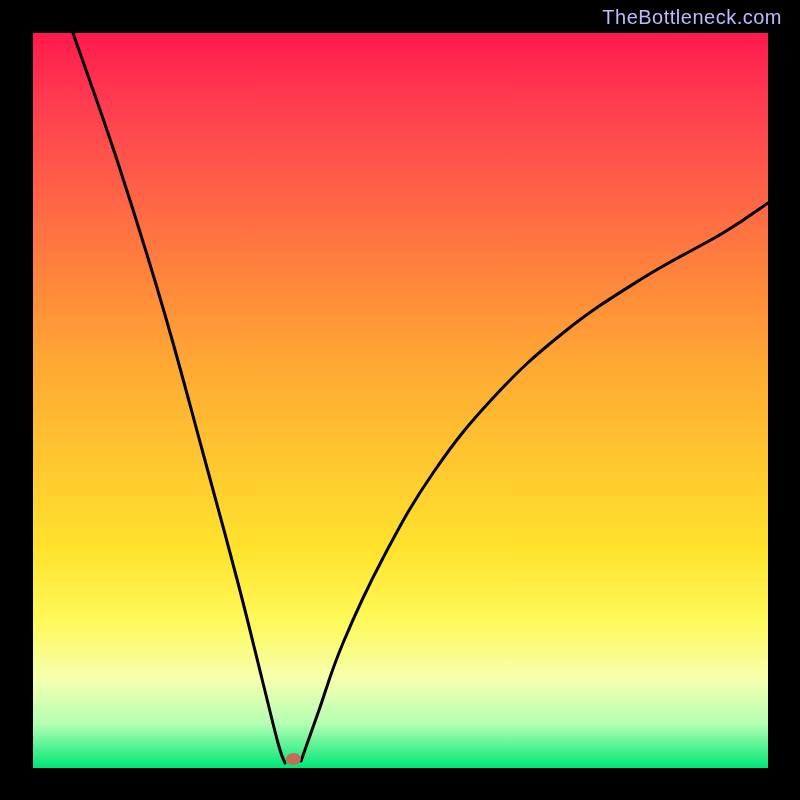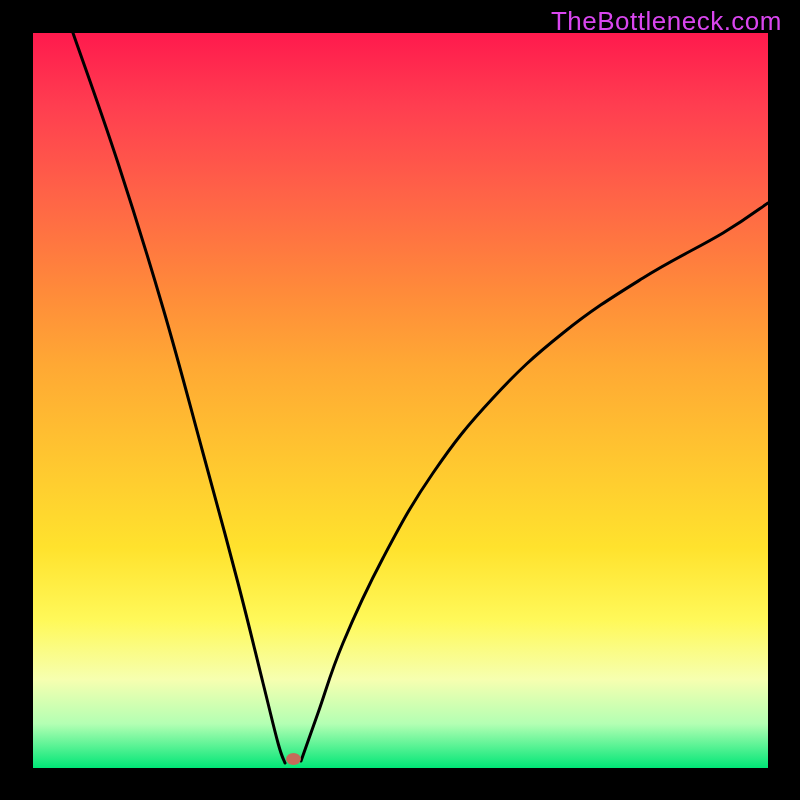--- a/index.html
+++ b/index.html
@@ -13,23 +13,23 @@
   .container {
     position: relative;
     width: 800px;
     height: 800px;
     background: #000;
   }
   .watermark {
     position: absolute;
     top: 6px;
     right: 18px;
-    color: #d946ef;
+    color: #c4b5fd;
     font-family: Arial, Helvetica, sans-serif;
-    font-size: 26px;
+    font-size: 20px;
     letter-spacing: 0.5px;
     z-index: 3;
   }
   .plot-area {
     position: absolute;
     left: 33px;
     top: 33px;
     width: 735px;
     height: 735px;
     background: linear-gradient(to bottom,

